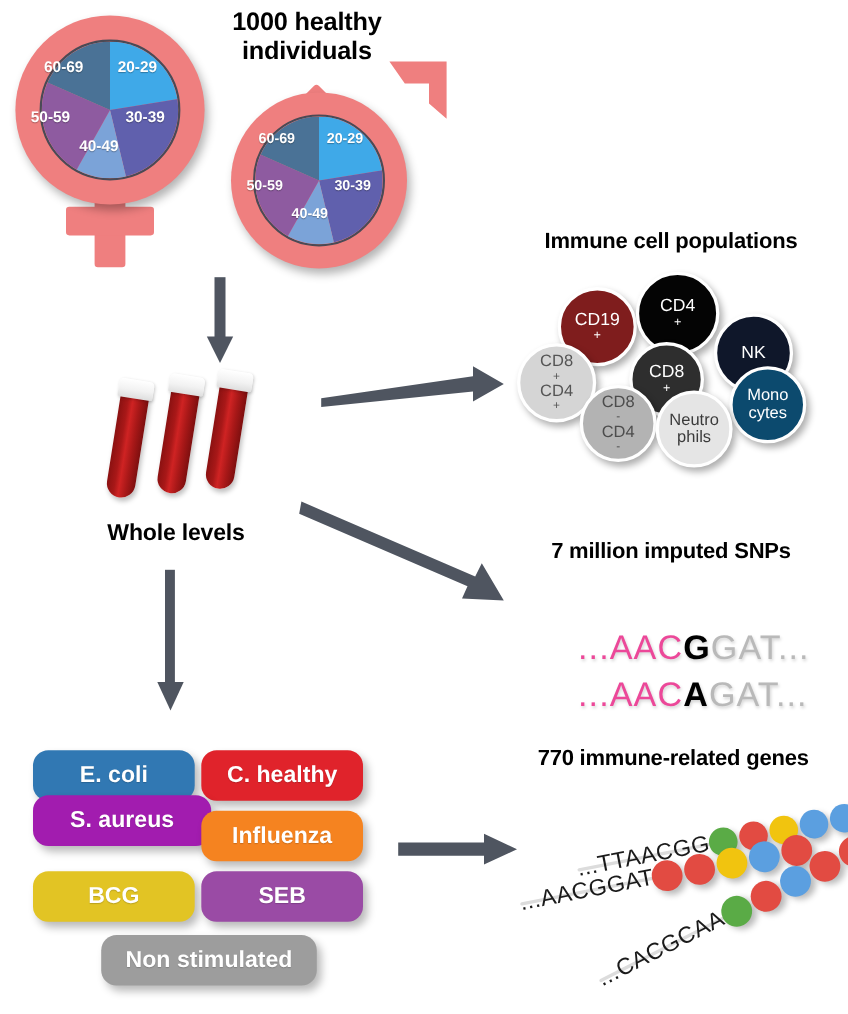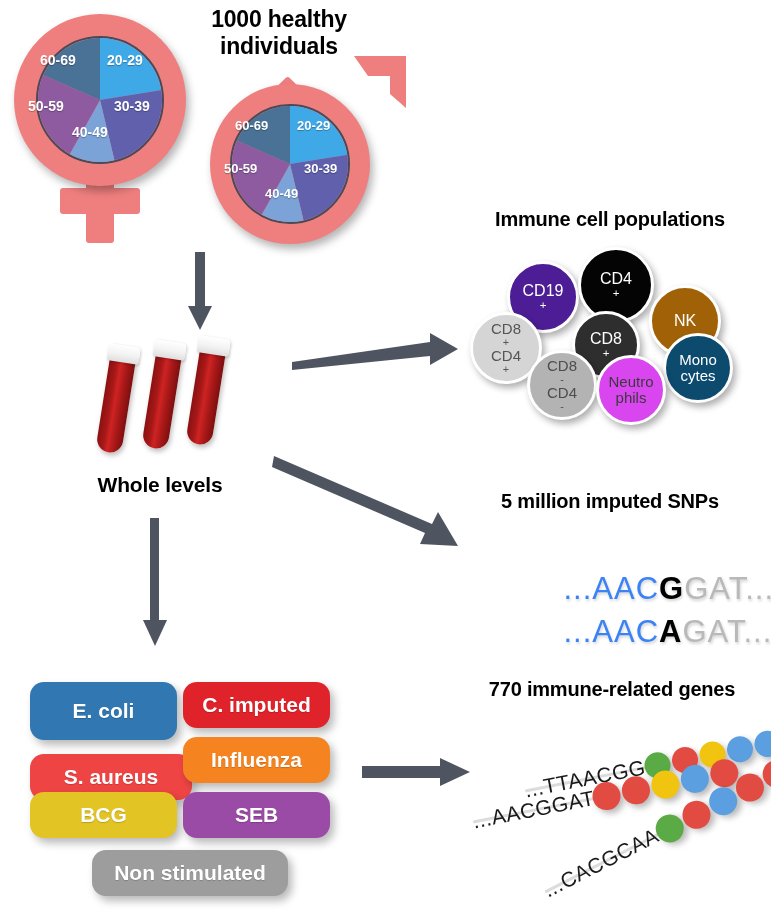--- a/index.html
+++ b/index.html
@@ -115,21 +115,21 @@
     font-weight: normal;
     white-space: pre;
     color: #b9b9b9;
     letter-spacing: 1px;
     text-shadow: 1px 2px 3px rgba(0,0,0,0.18);
   }
   .snp-line .hl {
     color: #000000;
     font-weight: bold;
   }
-  .snp-line .dots { color: #3b82f6; margin-left: 38px; }
+  .snp-line .dots { color: #ec4899; }
 
   
   .pill {
     position: absolute;
     border-radius: 14px;
     display: flex;
     align-items: center;
     justify-content: center;
     color: #ffffff;
     font-weight: bold;
@@ -253,31 +253,31 @@
 
   <svg class="arrow-svg" style="left:140px; top:518px;" width="30" height="130" viewBox="0 0 30 130">
     <rect x="10" y="0" width="9" height="104" fill="#4f5560"></rect>
     <polygon points="3,102 27,102 15,128" fill="#4f5560"></polygon>
   </svg>
 
   <div class="abs heading" style="left:455px; top:208px; width:310px; font-size:20px;">Immune cell populations</div>
 
   <div class="abs" style="left:0; top:0; width:771px; height:922px; pointer-events:none;">
 
-  <div class="cell" style="left: 507px; top: 261px; width: 72px; height: 72px; background: #4c1d95; color: rgb(255, 255, 255); font-size: 16px; pointer-events: auto;">
+  <div class="cell" style="left: 507px; top: 261px; width: 72px; height: 72px; background: #7f1d1d; color: rgb(255, 255, 255); font-size: 16px; pointer-events: auto;">
         <div>
           <span>CD19<span class="sup">+</span></span>
         </div>
       </div>
       <div class="cell" style="left: 578px; top: 247px; width: 76px; height: 76px; background: rgb(4, 4, 4); color: rgb(255, 255, 255); font-size: 16px; pointer-events: auto;">
         <div>
           <span>CD4<span class="sup">+</span></span>
         </div>
       </div>
-      <div class="cell" style="left: 649px; top: 285px; width: 72px; height: 72px; background: #a16207; color: rgb(255, 255, 255); font-size: 16px; pointer-events: auto;">
+      <div class="cell" style="left: 649px; top: 285px; width: 72px; height: 72px; background: #0f172a; color: rgb(255, 255, 255); font-size: 16px; pointer-events: auto;">
         <div>
           <span>NK</span>
         </div>
       </div>
       <div class="cell" style="left: 470px; top: 312px; width: 72px; height: 72px; background: rgb(213, 213, 213); color: rgb(85, 85, 85); font-size: 15px; pointer-events: auto;">
         <div>
           <span>CD8<span class="sup">+</span></span>
           <span>CD4<span class="sup">+</span></span>
         </div>
       </div>
@@ -291,46 +291,46 @@
           <span>Mono</span>
           <span>cytes</span>
         </div>
       </div>
       <div class="cell" style="left: 527px; top: 350px; width: 70px; height: 70px; background: rgb(179, 179, 179); color: rgb(77, 77, 77); font-size: 15px; pointer-events: auto;">
         <div>
           <span>CD8<span class="sup">-</span></span>
           <span>CD4<span class="sup">-</span></span>
         </div>
       </div>
-      <div class="cell" style="left: 596px; top: 355px; width: 70px; height: 70px; background: #d946ef; color: rgb(59, 59, 59); font-size: 15px; pointer-events: auto;">
+      <div class="cell" style="left: 596px; top: 355px; width: 70px; height: 70px; background: #e5e5e5; color: rgb(59, 59, 59); font-size: 15px; pointer-events: auto;">
         <div>
           <span>Neutro</span>
           <span>phils</span>
         </div>
       </div>
     </div>
 
-  <div class="abs heading" style="left:460px; top:490px; width:300px; font-size:20px;">5 million imputed SNPs</div>
+  <div class="abs heading" style="left:460px; top:490px; width:300px; font-size:20px;">7 million imputed SNPs</div>
 
   <div class="snp-line" style="left:487px; top:535px; font-size:31px;">
     <span class="dots">...AAC</span><span class="hl">G</span><span>GAT...</span>
   </div>
   <div class="snp-line" style="left:487px; top:578px; font-size:31px;">
     <span class="dots">...AAC</span><span class="hl">A</span><span>GAT...</span>
   </div>
 
   <div class="abs" style="left:0; top:0; width:360px; height:922px; pointer-events:none;">
 
-  <div class="pill" style="left: 30px; top: 682px; width: 147px; height: 58px; background: rgb(49, 120, 179); font-size: 21px; pointer-events: auto; justify-content: center;">
+  <div class="pill" style="left: 30px; top: 682px; width: 147px; height: 46px; background: rgb(49, 120, 179); font-size: 21px; pointer-events: auto; justify-content: center;">
         <span>E. coli</span>
       </div>
       <div class="pill" style="left: 183px; top: 682px; width: 147px; height: 46px; background: rgb(224, 35, 43); font-size: 21px; pointer-events: auto;">
-        <span>C. imputed</span>
-      </div>
-      <div class="pill" style="left: 30px; top: 754px; width: 162px; height: 46px; background: #ef4444; font-size: 21px; pointer-events: auto;">
+        <span>C. healthy</span>
+      </div>
+      <div class="pill" style="left: 30px; top: 723px; width: 162px; height: 46px; background: #a21caf; font-size: 21px; pointer-events: auto;">
         <span>S. aureus</span>
       </div>
       <div class="pill" style="left: 183px; top: 737px; width: 147px; height: 46px; background: rgb(245, 131, 32); font-size: 21px; pointer-events: auto;">
         <span>Influenza</span>
       </div>
       <div class="pill" style="left: 30px; top: 792px; width: 147px; height: 46px; background: rgb(226, 196, 36); font-size: 21px; pointer-events: auto;">
         <span>BCG</span>
       </div>
       <div class="pill" style="left: 183px; top: 792px; width: 147px; height: 46px; background: rgb(154, 75, 165); font-size: 21px; pointer-events: auto;">
         <span>SEB</span>

